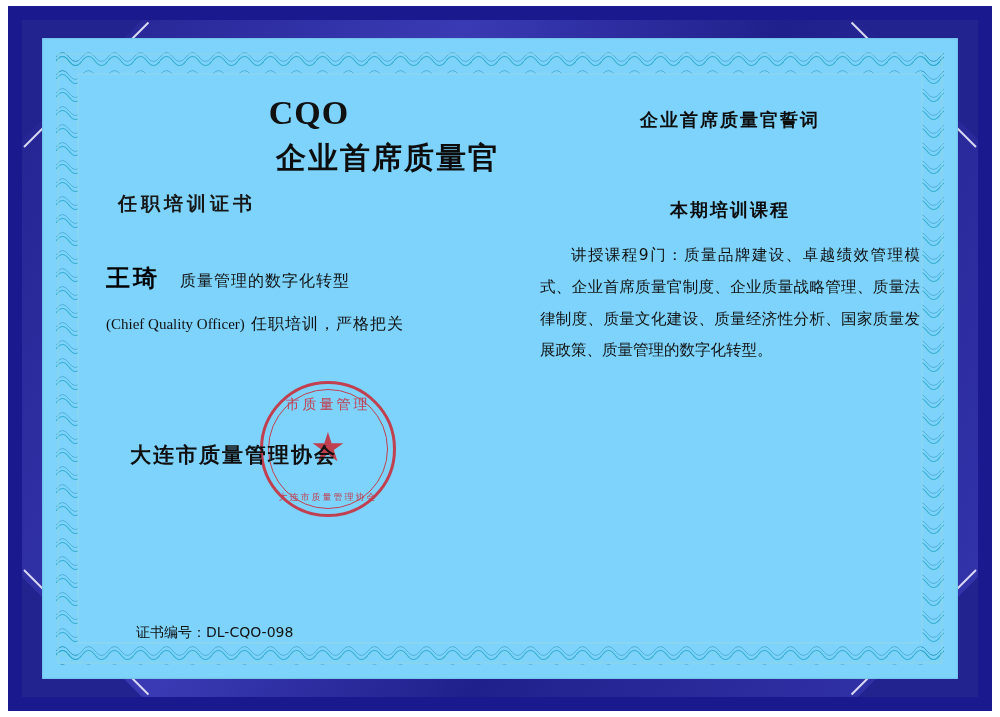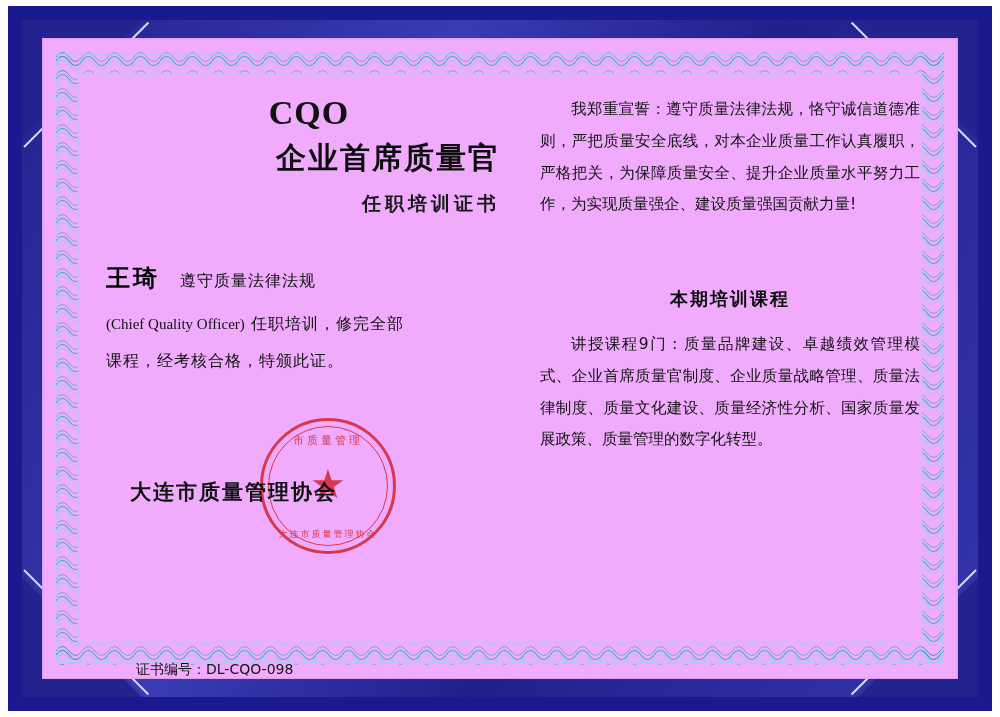--- a/index.html
+++ b/index.html
@@ -36,21 +36,21 @@
        linear-gradient(115deg, #22228f 0%, #3a3ab4 35%, #20208c 60%, #3535ad 100%);
   }
 
   
   .paper {
     position: absolute;
     left: 42px;
     top: 38px;
     width: 916px;
     height: 641px;
-    background: #f0abfc;
+    background: #7dd3fc;
     box-sizing: border-box;
     box-shadow: 0 0 2px rgba(0,0,0,0.25) inset;
   }
 
   
   .corner {
     position: absolute;
     width: 0;
     height: 0;
   }
@@ -115,21 +115,21 @@
     text-align: right;
     margin: 0 0 12px 0;
     padding-left: 18px;
   }
   .cn-subtitle {
     font-family: Liberation Serif, serif;
     font-size: 19px;
     font-weight: 700;
     letter-spacing: 4px;
     color: #171717;
-    text-align: right;
+    text-align: left;
     margin: 0 0 34px 0;
     padding-left: 18px;
   }
   .award-body {
     font-family: "Liberation Serif", serif;
     font-size: 16px;
     color: #111111;
     line-height: 2.3;
     padding-left: 6px;
   }
@@ -188,21 +188,21 @@
     font-size: 40px;
     line-height: 1;
   }
   .seal-text-top {
     position: absolute;
     width: 100%;
     top: 12px;
     text-align: center;
     color: #d0202a;
     font-family: "DejaVu Sans", sans-serif;
-    font-size: 11px;
+    font-size: 14px;
     letter-spacing: 3px;
   }
   .seal-text-bottom {
     position: absolute;
     width: 100%;
     bottom: 10px;
     text-align: center;
     color: #d0202a;
     font-family: "DejaVu Sans", sans-serif;
     font-size: 9px;
@@ -297,27 +297,24 @@
       <div class="col-left">
 
         <div class="cqo-title">CQO</div>
 
         <div class="cn-title">企业首席质量官</div>
 
         <div class="cn-subtitle">任职培训证书</div>
 
         <div class="award-body">
           <span class="award-line">
-            <span class="awardee-name">王琦</span><span class="cn">遵守质量法律法规</span>
+            <span class="awardee-name">王琦</span><span class="cn">质量管理的数字化转型</span>
           </span>
           <span class="award-line">
-            <span class="en">(Chief Quality Officer)</span><span class="cn"> 任职培训，修完全部</span>
-          </span>
-          <span class="award-line">
-            <span class="cn">课程，经考核合格，特颁此证。</span>
+            <span class="en">(Chief Quality Officer)</span><span class="cn"> 任职培训，严格把关</span>
           </span>
         </div>
 
         <div class="issuer-wrap">
           <div class="seal">
             <div class="seal-text-top">市质量管理</div>
             <div class="seal-star">★</div>
             <div class="seal-text-bottom">大连市质量管理协会</div>
           </div>
           <div class="issuer-name">大连市质量管理协会</div>
@@ -326,22 +323,22 @@
         <div class="meta">
           <div>
             <span>证书编号：</span><span>DL-CQO-098</span>
           </div>
         </div>
 
       </div>
 
       <div class="col-right">
 
-
-        <div class="r-para">我郑重宣誓：遵守质量法律法规，恪守诚信道德准则，严把质量安全底线，对本企业质量工作认真履职，严格把关，为保障质量安全、提升企业质量水平努力工作，为实现质量强企、建设质量强国贡献力量!</div>
+        <div class="r-heading">企业首席质量官誓词</div>
+
 
         <div class="r-heading second">本期培训课程</div>
 
         <div class="r-para noindent">讲授课程9门：质量品牌建设、卓越绩效管理模式、企业首席质量官制度、企业质量战略管理、质量法律制度、质量文化建设、质量经济性分析、国家质量发展政策、质量管理的数字化转型。</div>
 
       </div>
 
     </div>
   </div>
 </div>

